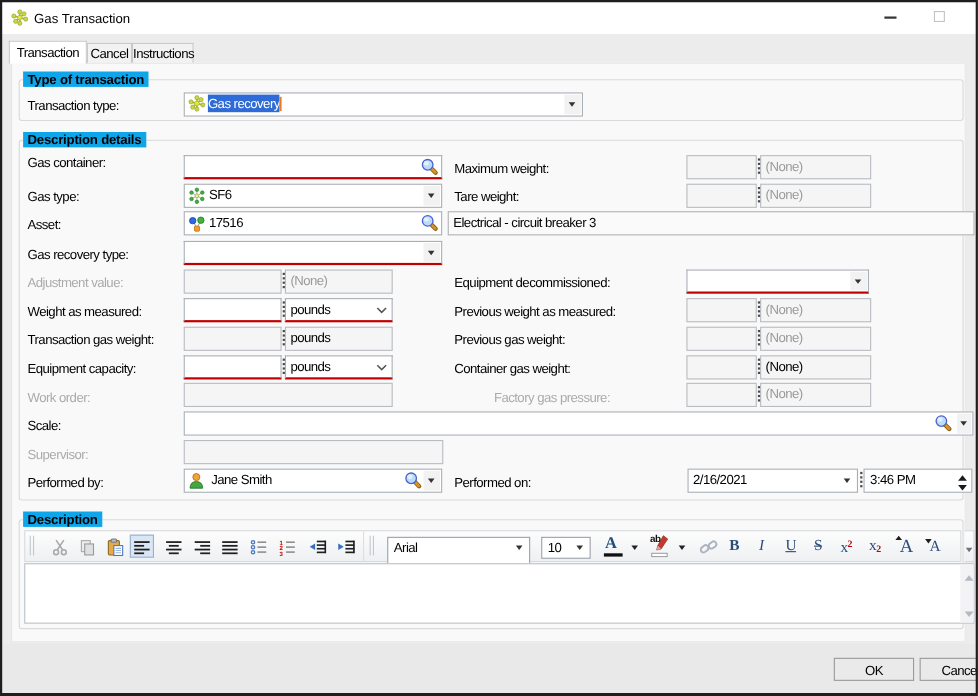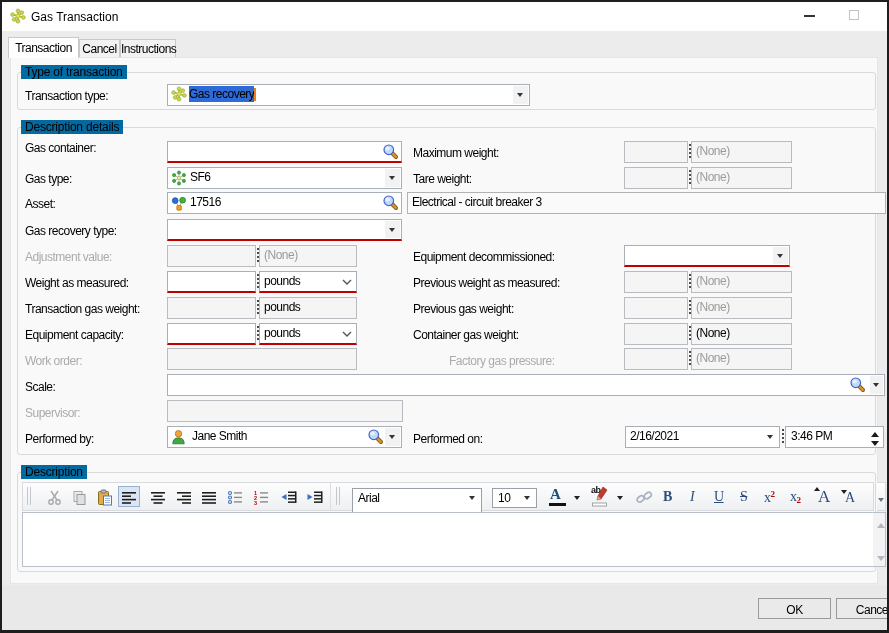--- a/index.html
+++ b/index.html
@@ -6,21 +6,21 @@
 html,body { width:889px; height:633px; overflow:hidden; background:#ececec; }
 body { font-family:"Liberation Sans", sans-serif; font-size:12px; color:#000; letter-spacing:-0.5px; }
 .abs { position:absolute; }
 #border { position:absolute; left:0; top:0; width:889px; height:633px; border:2px solid #1e1e1e; border-bottom-width:3px; z-index:99; pointer-events:none; }
 #titlebar { left:2px; top:2px; width:885px; height:29px; background:#fff; }
 #tabstrip { left:2px; top:31px; width:885px; height:26px; background:#ececec; }
 .tab { position:absolute; z-index:2; height:18px; border:1px solid #c9c9c9; border-bottom:none; background:#f2f2f2; text-align:center; padding-top:2px; font-size:12px; }
 .tab.active { background:#fff; height:21px; padding-top:3px; }
 #page { left:10px; top:57px; width:868px; height:527px; background:#f9f9f9; border:1px solid #e6e6e6; }
 .group { position:absolute; border:1px solid #d9d9d9; border-radius:3px; }
-.gtitle { position:absolute; font-weight:normal; font-size:12px; letter-spacing:-0.2px; background:#0369a1; padding:0 4px; white-space:nowrap; }
+.gtitle { position:absolute; font-weight:bold; font-size:12px; letter-spacing:-0.2px; background:#0ea5e9; padding:0 4px; white-space:nowrap; }
 .lbl { position:absolute; font-size:12px; white-space:nowrap; }
 .lbl.dis { color:#ababab; }
 .field { position:absolute; background:#fff; border:1px solid #a9afb6; height:22px; }
 .field.dis { background:#f5f5f5; border-color:#b8bcc1; }
 .req { border-bottom:2px solid #c00000 !important; }
 .ftext { position:absolute; left:4px; top:2px; font-size:12px; white-space:nowrap; }
 .gray { color:#9b9b9b; }
 .ddbtn { position:absolute; right:1px; top:1px; bottom:1px; width:15px; background:#f2f2f2; }
 .arr { position:absolute; width:0; height:0; border:3.5px solid transparent; border-top:4px solid #333; }
 .dots { position:absolute; width:2px; z-index:3; }
@@ -48,21 +48,21 @@
 <div class="tab" style="left:120px;top:39px;width:56px;">Instructions</div>
 <div id="page" class="abs"></div>
 
 <div class="group" style="left:17px;top:72px;width:859px;height:38px;"></div>
 <div class="gtitle" style="left:21px;top:65px;">Type of transaction</div>
 <div class="lbl" style="left:25px;top:89px;">Transaction type:</div>
 <div class="field" style="left:167px;top:84px;width:363px;">
   <svg class="icon16" style="left:3px;top:1px" viewBox="0 0 16 16">
       <use href="#gasico"></use>
     </svg>
-  <div class="ftext" style="left:21px;top:2px;"><span style="background:#2e6bd6;color:#000000;padding:1px 0;">Gas recovery</span><span style="display:inline-block;width:2px;height:13px;background:#e87e1e;vertical-align:-3px;"></span></div>
+  <div class="ftext" style="left:21px;top:2px;"><span style="background:#2e6bd6;color:#ffffff;padding:1px 0;">Gas recovery</span><span style="display:inline-block;width:2px;height:13px;background:#e87e1e;vertical-align:-3px;"></span></div>
   <div class="ddbtn">
       <i class="arr" style="left:4px;top:7px;"></i>
     </div>
 </div>
 
 <div class="group" style="left:17px;top:127px;width:859px;height:328px;"></div>
 <div class="gtitle" style="left:21px;top:120px;">Description details</div>
 
 <div class="lbl" style="left:25px;top:141px;">Gas container:</div>
 <div class="lbl" style="left:25px;top:172px;">Gas type:</div>

